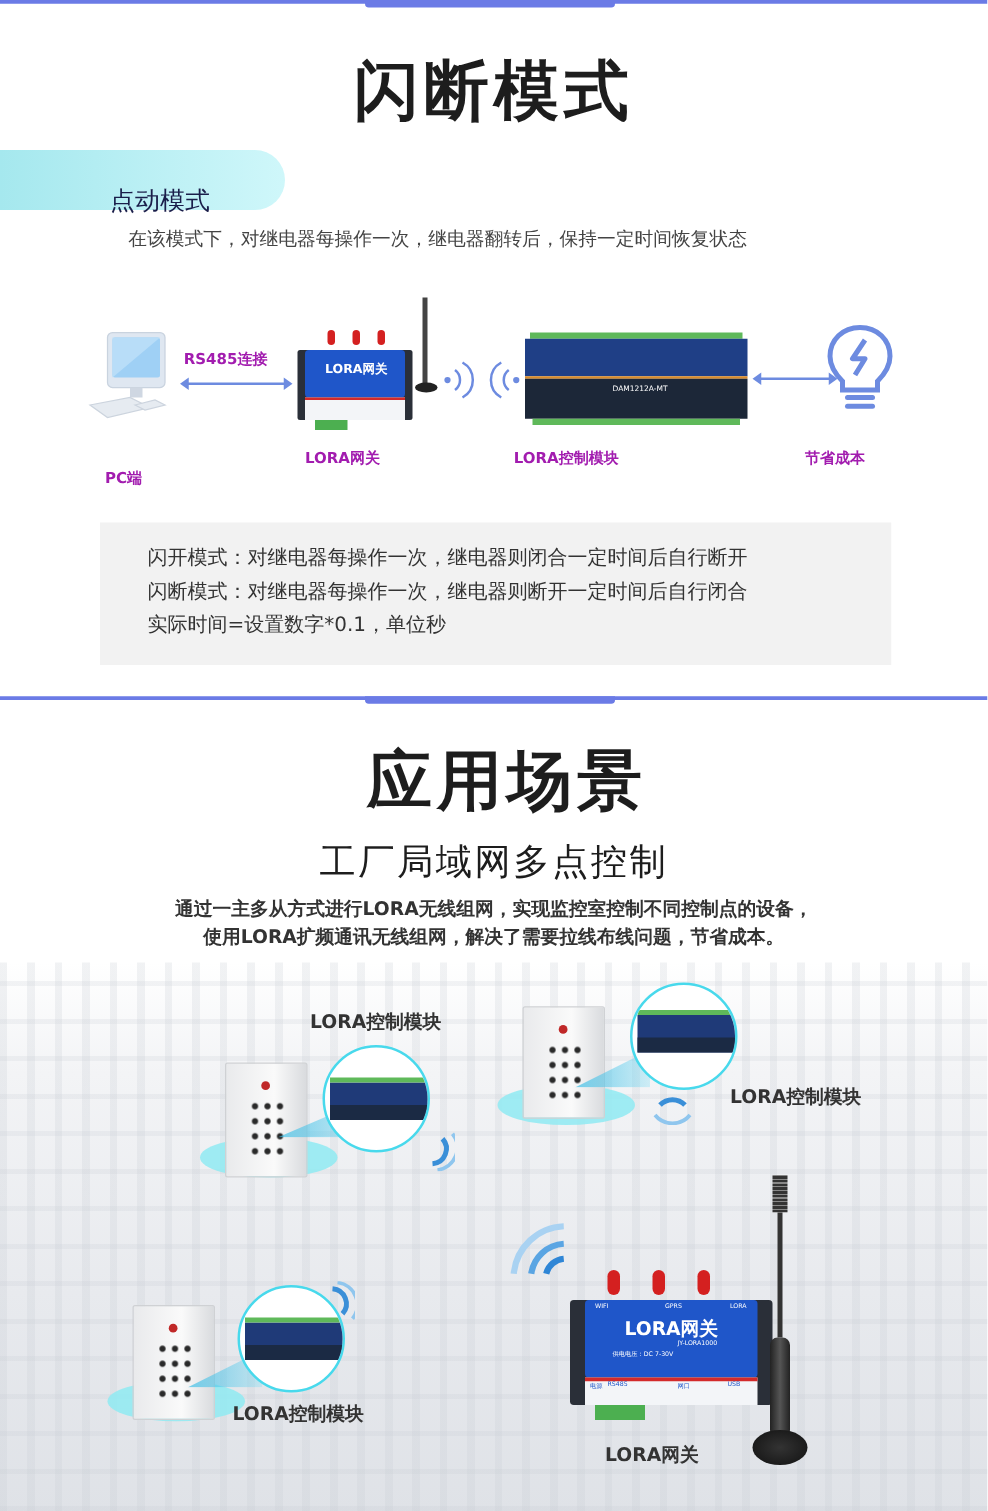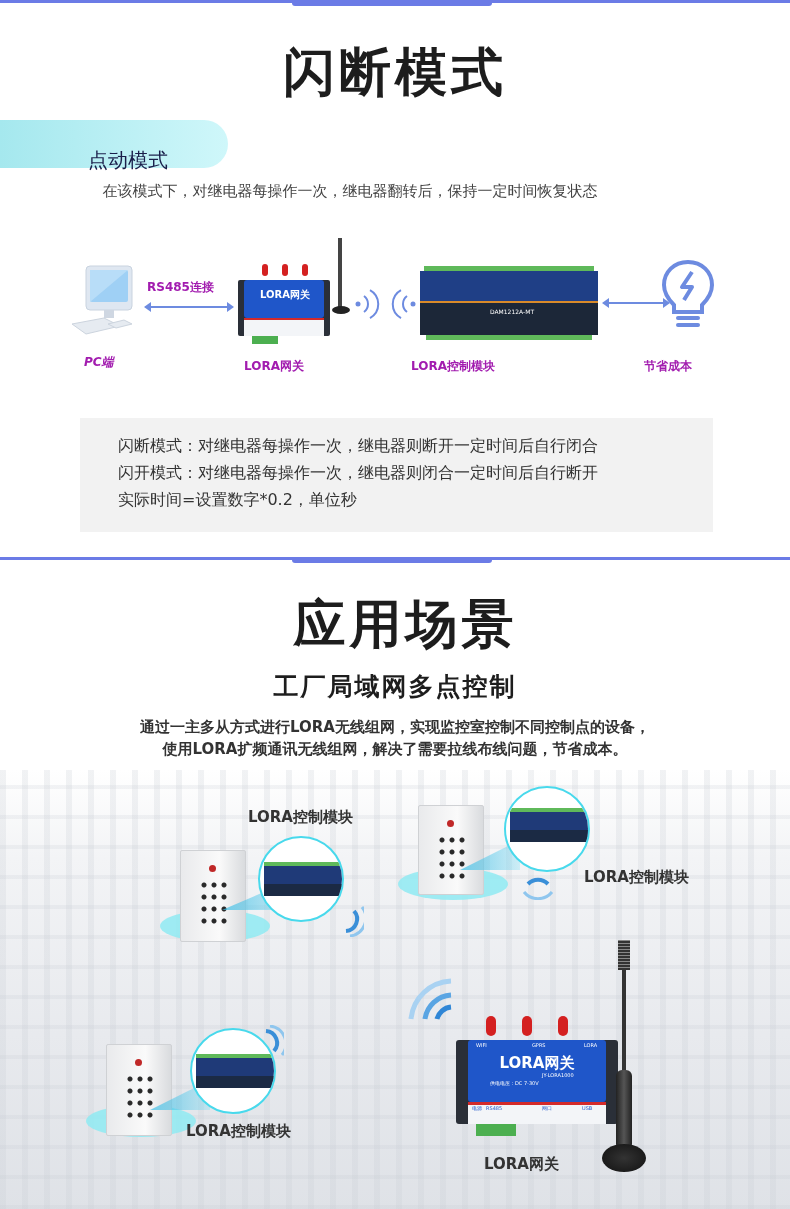--- a/index.html
+++ b/index.html
@@ -11,21 +11,21 @@
   .tag-pill { position: absolute; left: 0; top: 120px; width: 228px; height: 48px; border-radius: 0 24px 24px 0; background: linear-gradient(90deg, #a5e8ee, #cff7fa); }
   .tag-pill span { position: absolute; left: 88px; top: 11px; font-size: 20px; font-weight: normal; color: #1a1e4a; margin-top: 16px; }
   .desc { position: absolute; left: 0; width: 700px; text-align: center; font-size: 15px; color: #444; }
   .blue-label { position: absolute; font-size: 12px; font-weight: bold; color: #a21caf; }
   .arrow { position: absolute; height: 2px; background: #6d8be0; }
   .arrow::before, .arrow::after { content: ""; position: absolute; top: -4px; border: 5px solid transparent; }
   .arrow::before { left: -6px; border-right: 7px solid #6d8be0; border-left: none; }
   .arrow::after { right: -6px; border-left: 7px solid #6d8be0; border-right: none; }
   .info-box { position: absolute; left: 80px; top: 418px; width: 633px; height: 114px; background: #f2f2f2; padding: 14px 0 0 38px; }
   .info-box p { font-size: 16px; color: #333; line-height: 27px; }
-  .sub-title { position: absolute; left: 0; top: 670px; width: 790px; text-align: center; font-size: 25px; font-weight: bold; color: #1d1d1d; letter-spacing: 2px; }
+  .sub-title { position: absolute; left: 0; top: 670px; width: 790px; text-align: center; font-size: 29px; font-weight: normal; color: #1d1d1d; letter-spacing: 2px; }
   .sub-desc { position: absolute; left: 0; width: 790px; text-align: center; font-size: 15px; font-weight: bold; color: #333; }
   .bg-factory { position: absolute; left: 0; top: 770px; width: 790px; height: 439px;
      background:
        repeating-linear-gradient(90deg, rgba(200,205,212,0.25) 0 6px, rgba(255,255,255,0) 6px 22px),
        repeating-linear-gradient(0deg, rgba(195,200,208,0.2) 0 4px, rgba(255,255,255,0) 4px 30px),
        linear-gradient(180deg, #ffffff 0%, #f3f4f6 20%, #e8eaee 60%, #dfe2e7 100%); }
   .cabinet { position: absolute; background: linear-gradient(90deg, #e9eaec, #fafafa 60%, #d9dbde); border: 1px solid #cfd1d4; border-radius: 2px; }
   .glow { position: absolute; border-radius: 50%; background: #8feaf2; opacity: 0.85; }
   .zoom-circle { position: absolute; border-radius: 50%; border: 2px solid #48d9ec; background: #fff; overflow: hidden; }
   .mini-module { position: absolute; background: #1f3a78; }
@@ -54,21 +54,21 @@
   <svg class="abs" style="left:70px;top:262px;" width="66" height="74" viewBox="0 0 66 74">
     <rect x="16" y="4" width="46" height="44" rx="4" fill="#dfe7f1" stroke="#c9d3df"></rect>
     <rect x="20" y="8" width="38" height="32" rx="2" fill="#9fd0f5"></rect>
     <path d="M20 8 L58 8 L20 40 Z" fill="#b8ddf8"></path>
     <rect x="34" y="48" width="10" height="8" fill="#cfd7e2"></rect>
     <path d="M2 62 L34 56 L50 64 L16 72 Z" fill="#e6ebf1" stroke="#ccd4de"></path>
     <path d="M38 62 L54 58 L62 62 L46 66 Z" fill="#e6ebf1" stroke="#ccd4de"></path>
   </svg>
   <div class="blue-label" style="left:147px;top:279px;">RS485连接</div>
   <div class="arrow" style="left:150px;top:306px;width:78px;"></div>
-  <div class="blue-label" style="left:84px;top:354px;font-style:italic;">PC端</div>
+  <div class="blue-label" style="left:84px;top:374px;">PC端</div>
 
   <div class="abs" style="left:238px;top:264px;width:92px;height:88px;">
     <div class="abs" style="left:24px;top:0;width:6px;height:12px;background:#d42020;border-radius:3px;"></div>
     <div class="abs" style="left:44px;top:0;width:6px;height:12px;background:#d42020;border-radius:3px;"></div>
     <div class="abs" style="left:64px;top:0;width:6px;height:12px;background:#d42020;border-radius:3px;"></div>
     <div class="abs" style="left:0;top:16px;width:92px;height:56px;background:#2a2f38;border-radius:2px;"></div>
     <div class="gateway" style="left:6px;top:16px;width:80px;height:38px;"></div>
     <div class="abs" style="left:6px;top:54px;width:80px;height:18px;background:#f3f5f8;border-top:2px solid #d32a2a;"></div>
     <div class="abs" style="left:12px;top:24px;width:70px;text-align:center;color:#fff;font-size:10px;font-weight:bold;">LORA网关</div>
     <div class="abs" style="left:14px;top:72px;width:26px;height:8px;background:#4caf50;"></div>
@@ -104,23 +104,23 @@
   <svg class="abs" style="left:660px;top:258px;" width="56" height="76" viewBox="0 0 56 76">
     <path d="M28 4 C14 4 4 14 4 27 C4 36 9 42 14 47 L14 54 L42 54 L42 47 C47 42 52 36 52 27 C52 14 42 4 28 4 Z" fill="none" stroke="#6d8be0" stroke-width="4"></path>
     <path d="M32 14 L22 29 L32 29 L24 42" fill="none" stroke="#6d8be0" stroke-width="4" stroke-linejoin="round"></path>
     <rect x="16" y="58" width="24" height="4" rx="2" fill="#6d8be0"></rect>
     <rect x="16" y="65" width="24" height="4" rx="2" fill="#6d8be0"></rect>
   </svg>
   <div class="blue-label" style="left:644px;top:358px;">节省成本</div>
 </div>
 
 <div class="info-box">
+  <p>闪开模式：对继电器每操作一次，继电器则闭合一定时间后自行断开</p>
   <p>闪断模式：对继电器每操作一次，继电器则断开一定时间后自行闭合</p>
-  <p>闪开模式：对继电器每操作一次，继电器则闭合一定时间后自行断开</p>
-  <p>实际时间=设置数字*0.2，单位秒</p>
+  <p>实际时间=设置数字*0.1，单位秒</p>
 </div>
 
 <div class="divider-line" style="top:557px;"></div>
 <div class="divider-tab" style="top:557px;"></div>
 
 <div class="big-title" style="top:590px;padding-left:21px;">应用场景</div>
 <div class="sub-title">工厂局域网多点控制</div>
 <div class="sub-desc" style="top:718px;">通过一主多从方式进行LORA无线组网，实现监控室控制不同控制点的设备，</div>
 <div class="sub-desc" style="top:740px;">使用LORA扩频通讯无线组网，解决了需要拉线布线问题，节省成本。</div>
 

